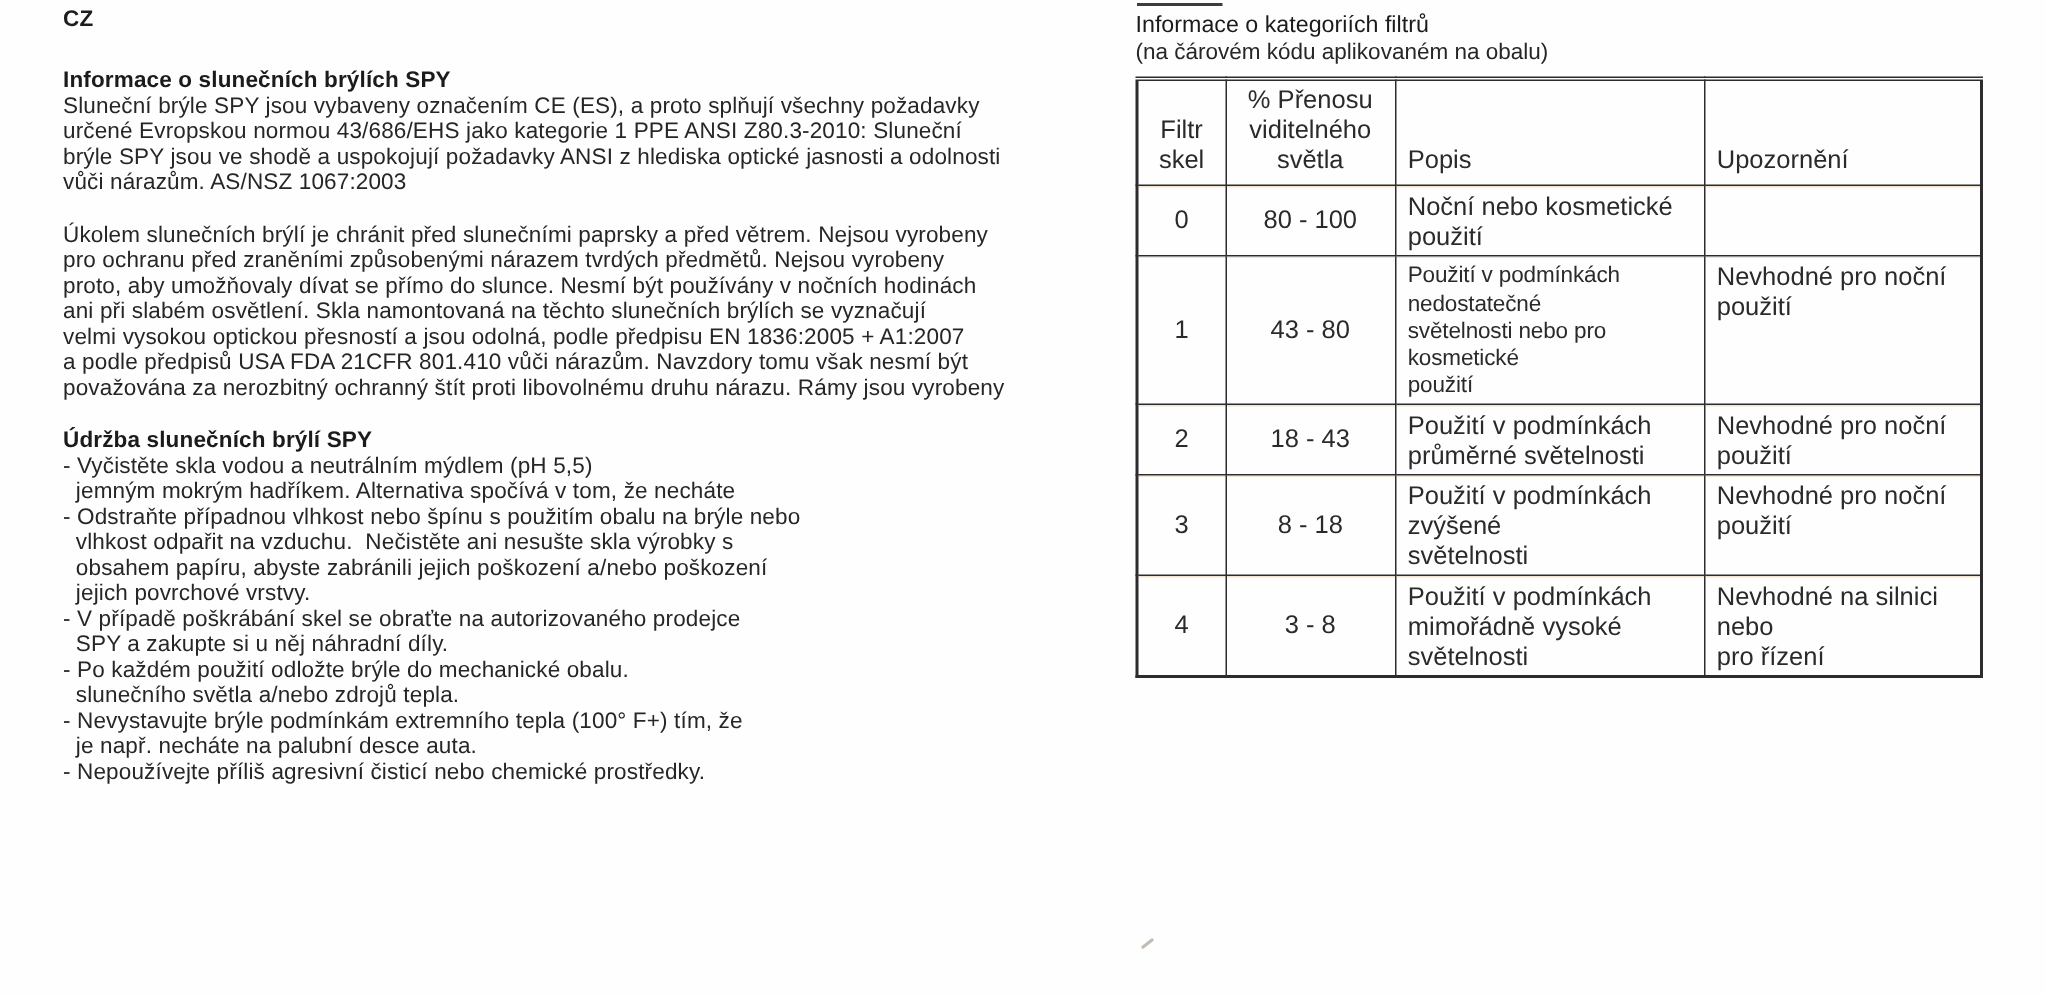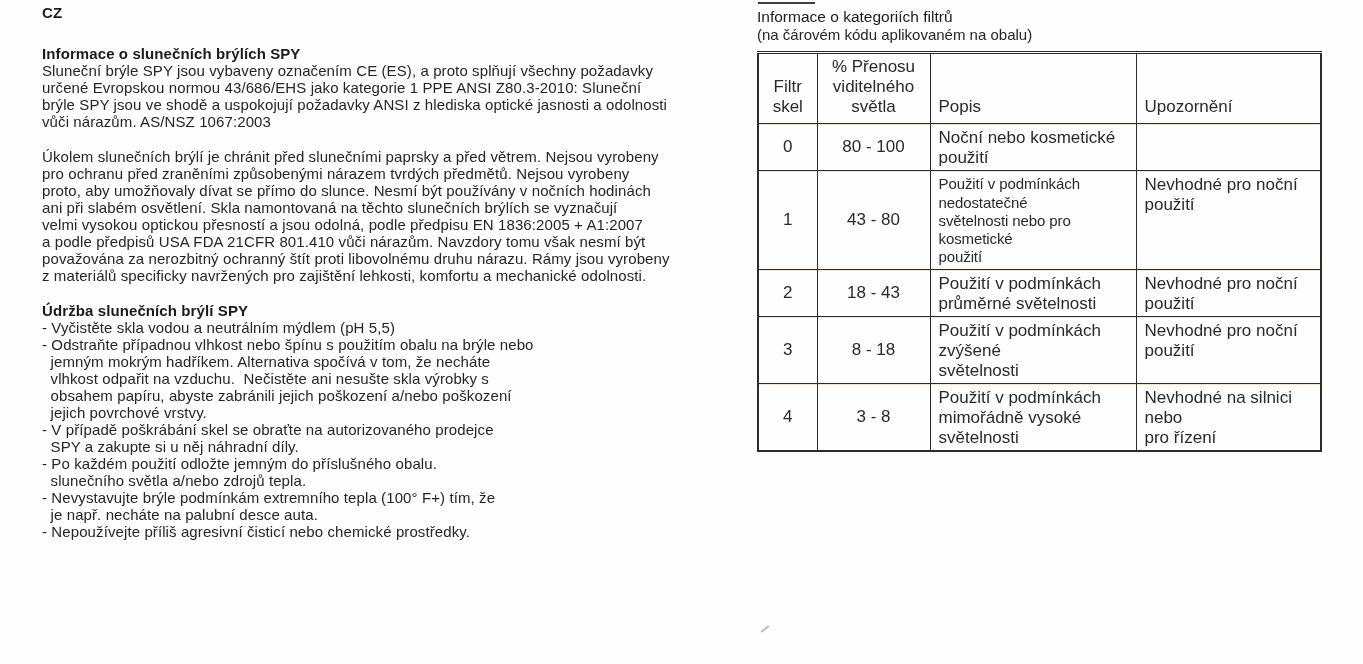--- a/index.html
+++ b/index.html
@@ -140,36 +140,35 @@
 
   <div class="sec">
     <div class="sec-lines">
           <div class="line">Úkolem slunečních brýlí je chránit před slunečními paprsky a před větrem. Nejsou vyrobeny</div>
           <div class="line">pro ochranu před zraněními způsobenými nárazem tvrdých předmětů. Nejsou vyrobeny</div>
           <div class="line">proto, aby umožňovaly dívat se přímo do slunce. Nesmí být používány v nočních hodinách</div>
           <div class="line">ani při slabém osvětlení. Skla namontovaná na těchto slunečních brýlích se vyznačují</div>
           <div class="line">velmi vysokou optickou přesností a jsou odolná, podle předpisu EN 1836:2005 + A1:2007</div>
           <div class="line">a podle předpisů USA FDA 21CFR 801.410 vůči nárazům. Navzdory tomu však nesmí být</div>
           <div class="line">považována za nerozbitný ochranný štít proti libovolnému druhu nárazu. Rámy jsou vyrobeny</div>
-          <div class="line">z materiálů specificky navržených pro zajištění lehkosti, komfortu a mechanické odolnosti.</div>
         </div>
   </div>
 
   <div class="sec">
     <h3 class="sec-heading">Údržba slunečních brýlí SPY</h3>
     <div class="sec-lines">
           <div class="line">- Vyčistěte skla vodou a neutrálním mýdlem (pH 5,5)</div>
+          <div class="line">  jemným mokrým hadříkem. Alternativa spočívá v tom, že necháte</div>
           <div class="line">- Odstraňte případnou vlhkost nebo špínu s použitím obalu na brýle nebo</div>
-          <div class="line">  jemným mokrým hadříkem. Alternativa spočívá v tom, že necháte</div>
           <div class="line">  vlhkost odpařit na vzduchu.  Nečistěte ani nesušte skla výrobky s</div>
           <div class="line">  obsahem papíru, abyste zabránili jejich poškození a/nebo poškození</div>
           <div class="line">  jejich povrchové vrstvy.</div>
           <div class="line">- V případě poškrábání skel se obraťte na autorizovaného prodejce</div>
           <div class="line">  SPY a zakupte si u něj náhradní díly.</div>
-          <div class="line">- Po každém použití odložte jemným do příslušného obalu.</div>
+          <div class="line">- Po každém použití odložte brýle do mechanické obalu.</div>
           <div class="line">  slunečního světla a/nebo zdrojů tepla.</div>
           <div class="line">- Nevystavujte brýle podmínkám extremního tepla (100° F+) tím, že</div>
           <div class="line">  je např. necháte na palubní desce auta.</div>
           <div class="line">- Nepoužívejte příliš agresivní čisticí nebo chemické prostředky.</div>
         </div>
   </div>
 </div>
 </div>
 
 <div class="right-col">

